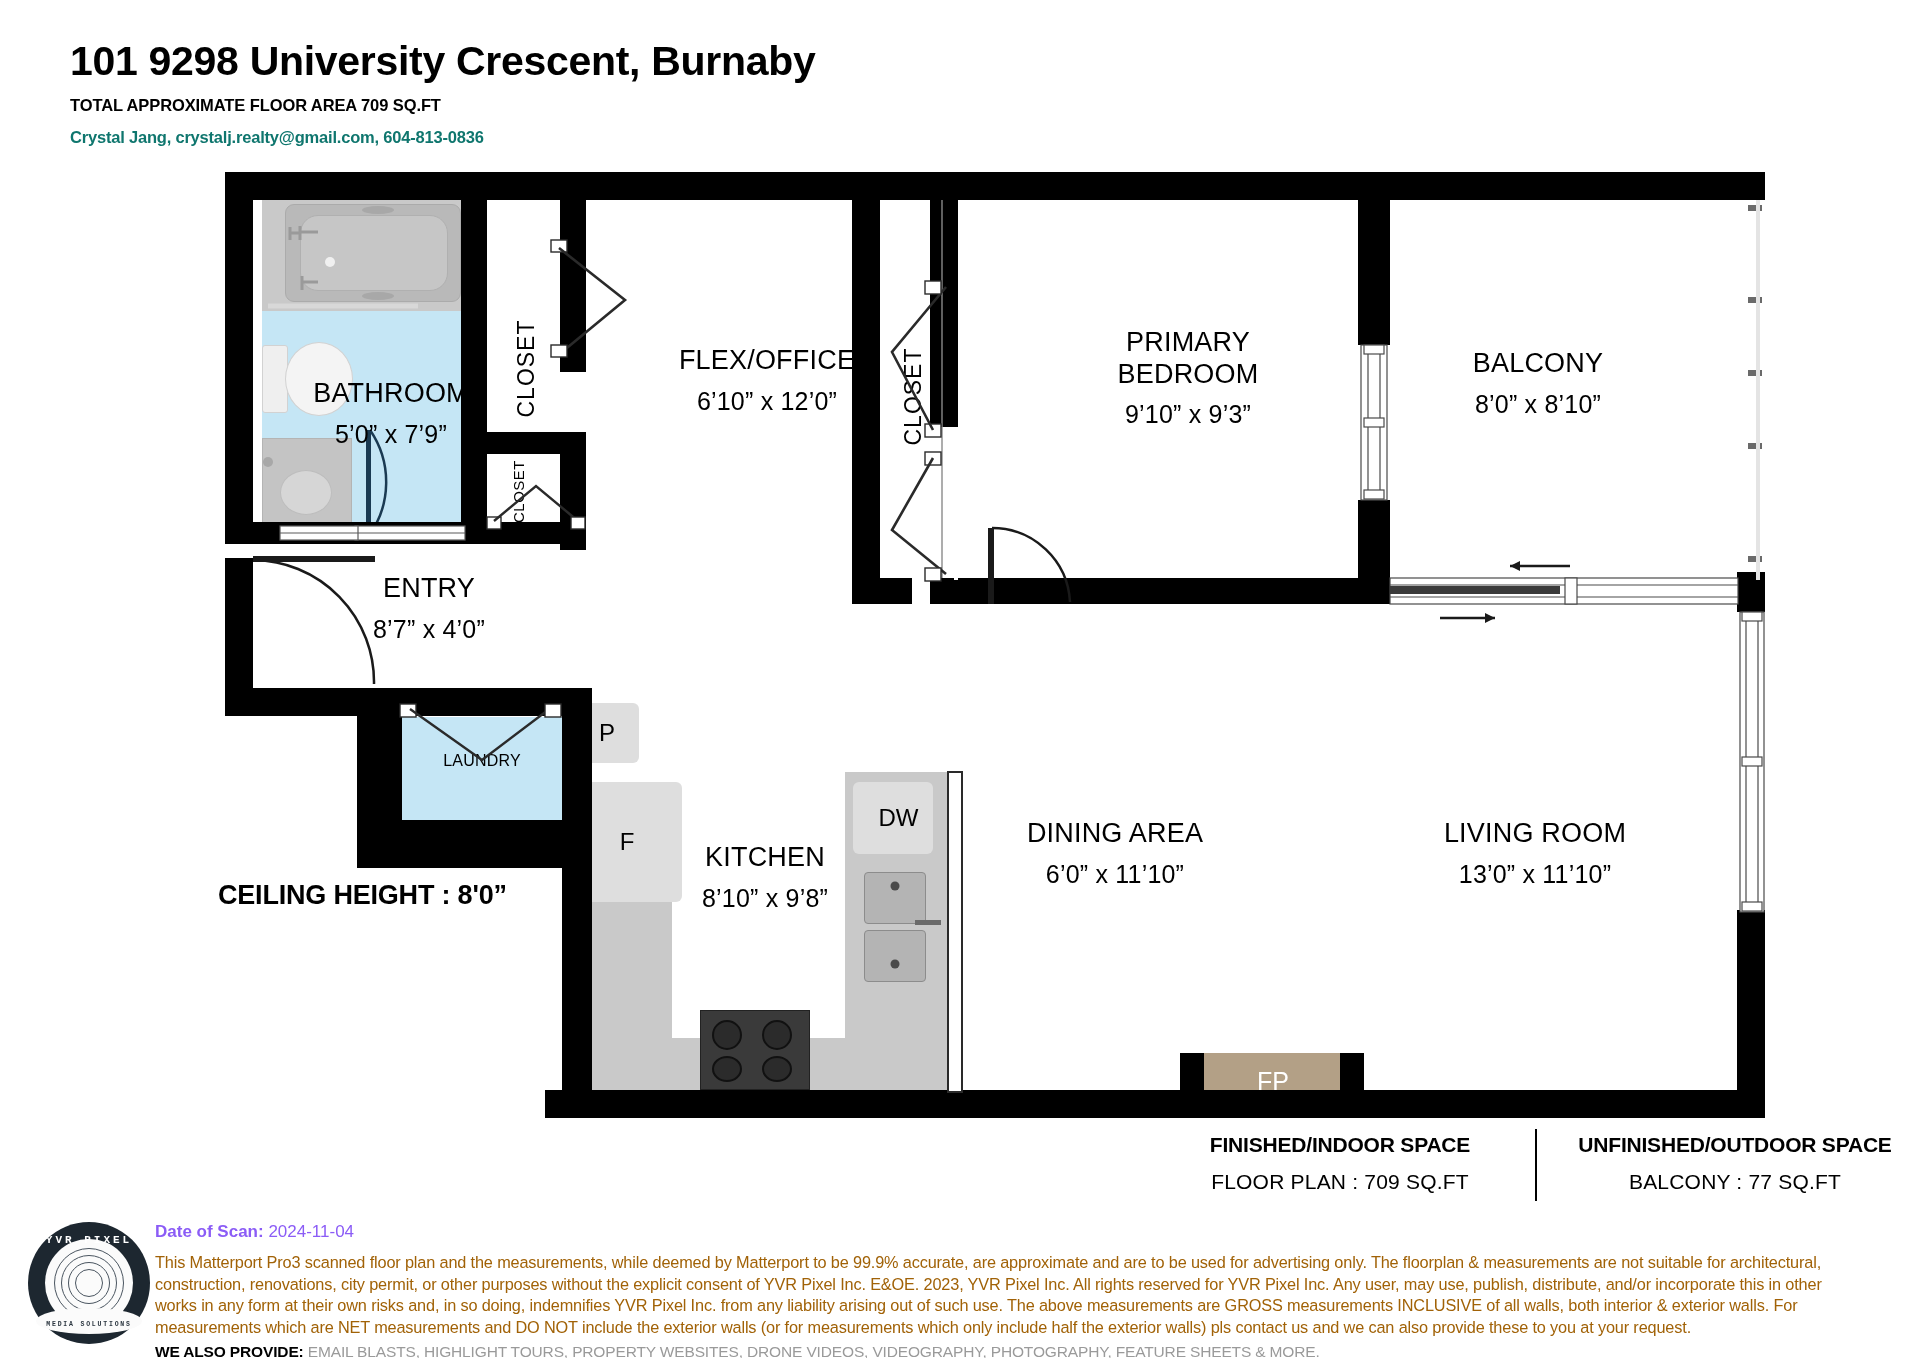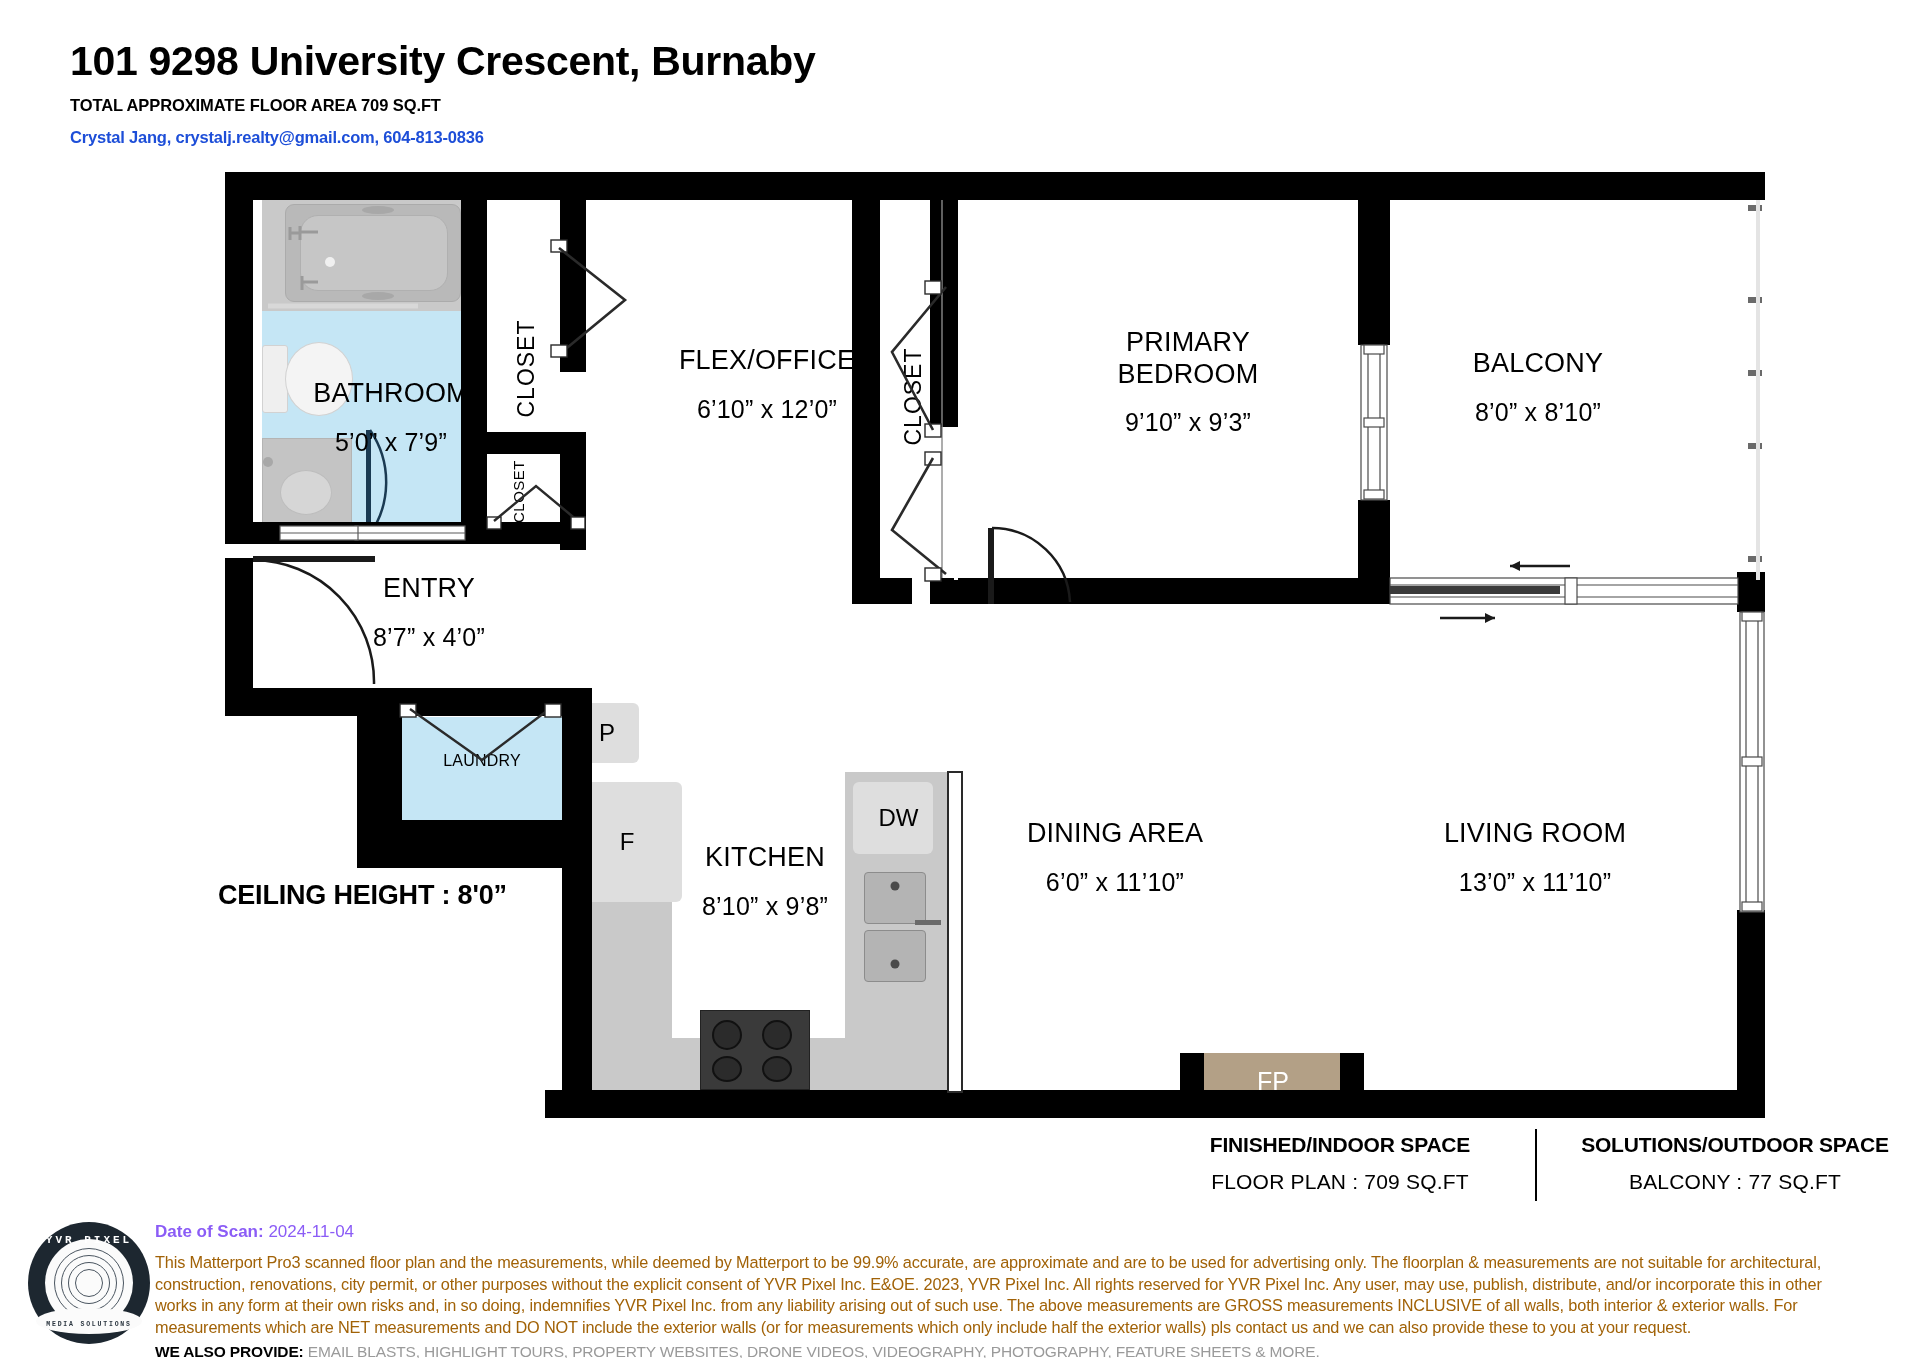--- a/index.html
+++ b/index.html
@@ -31,21 +31,21 @@
     font-size: 16.5px;
     font-weight: bold;
     letter-spacing: -0.1px;
     color: #000;
   }
   #agent {
     margin-top: 13px;
     font-size: 16.5px;
     font-weight: bold;
     letter-spacing: -0.2px;
-    color: #1d4ed8;
+    color: #0f766e;
   }
 
   
   #plan {
     position: absolute;
     left: 0; top: 0;
     width: 1920px; height: 1150px;
   }
   .wall {
     position: absolute;
@@ -60,21 +60,21 @@
 
   .label {
     position: absolute;
     text-align: center;
     color: #000;
     font-family: "Liberation Sans", sans-serif;
     line-height: 1.17;
     white-space: nowrap;
   }
   .label .rname { display:block; font-size: 27px; letter-spacing: 0.2px; }
-  .label .rdim  { display:block; font-size: 25px; letter-spacing: 0.2px; margin-top: 18px; }
+  .label .rdim  { display:block; font-size: 25px; letter-spacing: 0.2px; margin-top: 10px; }
 
   .label.small .rname { font-size: 16px; }
 
   .closet-label {
     position: absolute;
     font-size: 23px;
     letter-spacing: 1px;
     color: #000;
     transform-origin: center center;
     white-space: nowrap;
@@ -444,21 +444,21 @@
     <div id="ceiling-height">CEILING HEIGHT : 8'0”</div>
   </div>
 
   <div id="legend">
     <div class="divider" style="left:1535px;top:4px;height:72px;"></div>
     <div class="col" style="left:1170px;top:8px;width:340px;">
       <div class="lg-head">FINISHED/INDOOR SPACE</div>
       <div class="lg-val">FLOOR PLAN  :  709 SQ.FT</div>
     </div>
     <div class="col" style="left:1560px;top:8px;width:350px;">
-      <div class="lg-head">SOLUTIONS/OUTDOOR SPACE</div>
+      <div class="lg-head">UNFINISHED/OUTDOOR SPACE</div>
       <div class="lg-val">BALCONY  :  77 SQ.FT</div>
     </div>
   </div>
 
   <div id="logo">
     <div class="logo-ring"></div>
     <div class="logo-inner"></div>
     <div class="logo-spiral" style="left:26px;top:26px;width:70px;height:70px;"></div>
     <div class="logo-spiral" style="left:33px;top:33px;width:56px;height:56px;"></div>
     <div class="logo-spiral" style="left:40px;top:40px;width:42px;height:42px;"></div>

